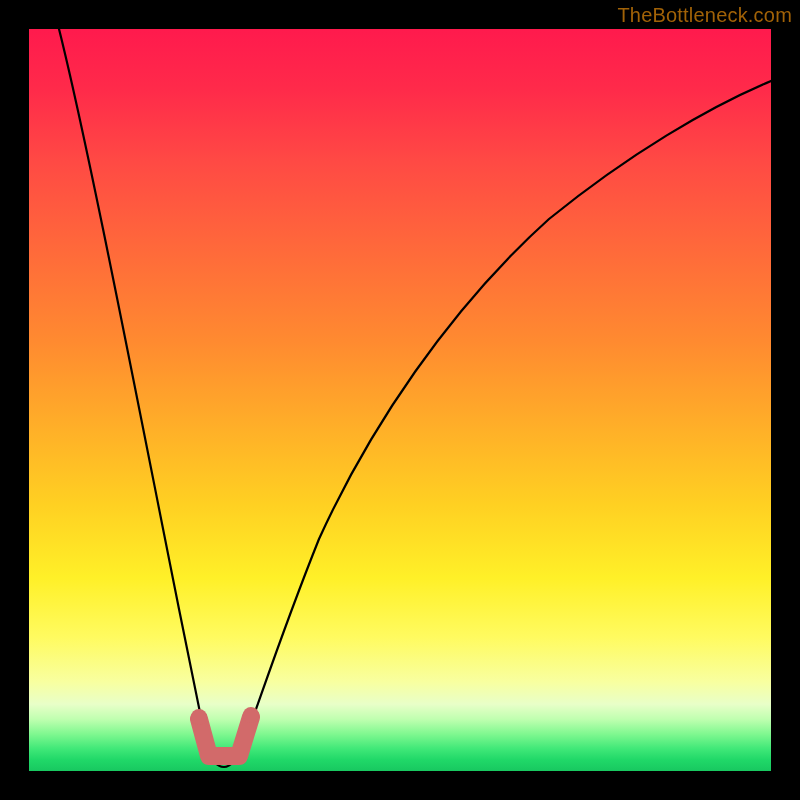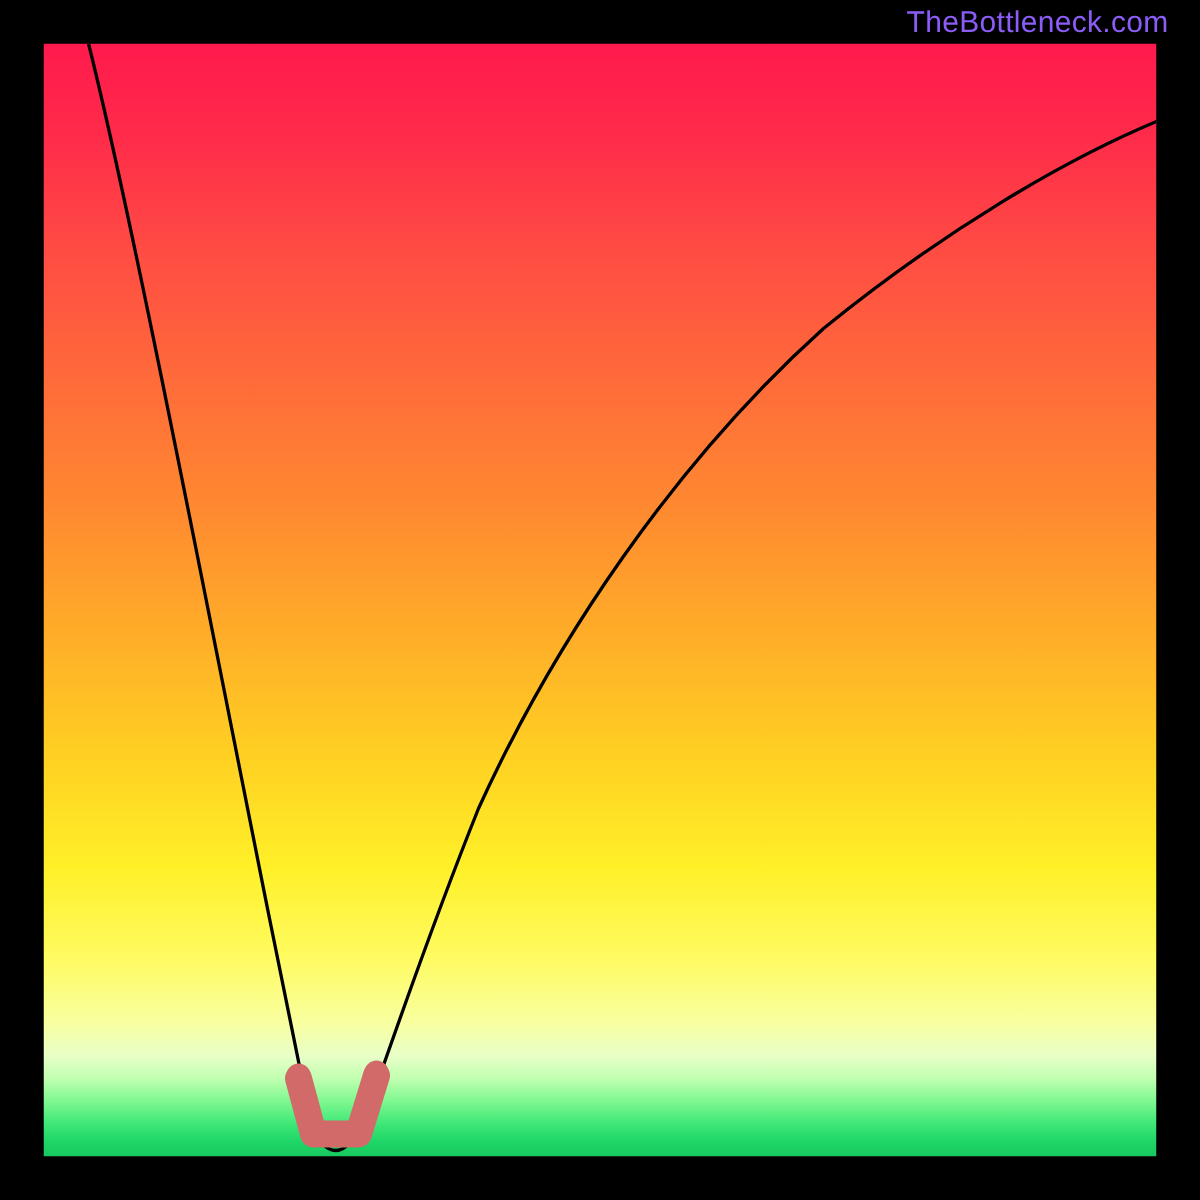--- a/index.html
+++ b/index.html
@@ -39,23 +39,23 @@
       #c0ffb0 93%,
       #80f890 95%,
       #40e878 97%,
       #20d868 98.5%,
       #18c860 100%
     );
   }
   .watermark {
     position: absolute;
     top: 4px;
-    right: 21px;
+    right: 8px;
     font-size: 20px;
-    color: #8b5cf6;
+    color: #a16207;
     font-weight: 500;
     letter-spacing: 0.2px;
     user-select: none;
   }
   svg.curve {
     position: absolute;
     inset: 0;
     width: 742px;
     height: 742px;
   }

